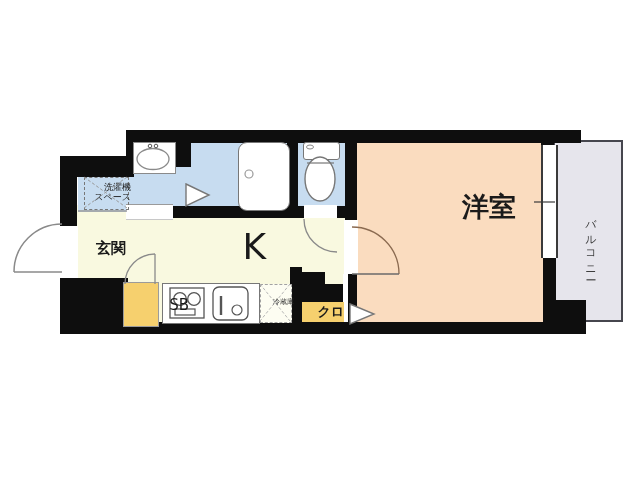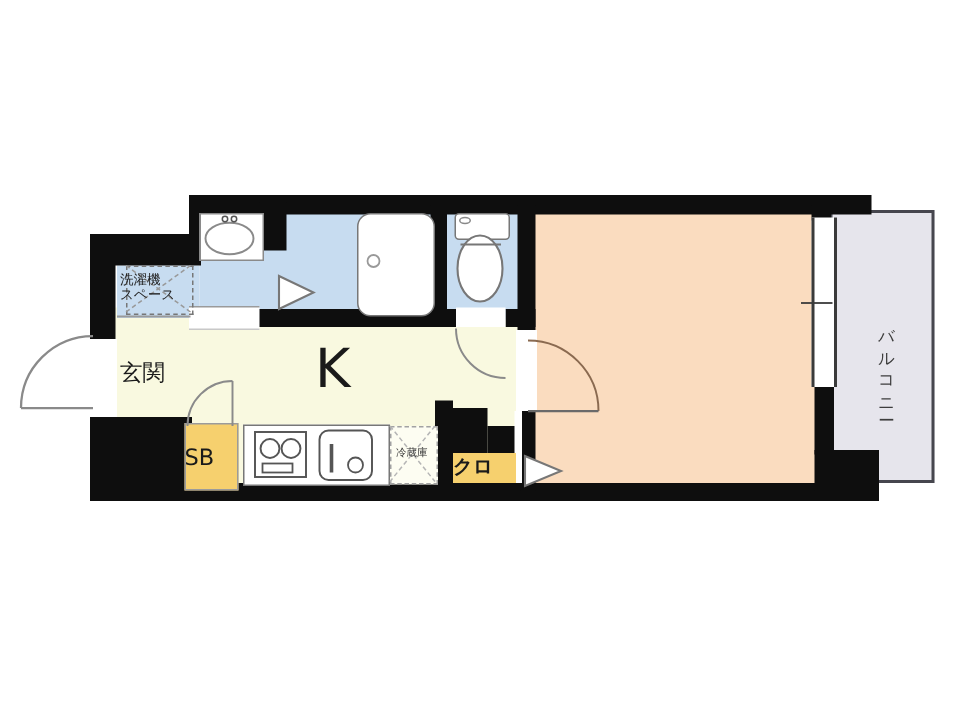--- a/index.html
+++ b/index.html
@@ -43,27 +43,27 @@
   
   .sink-box{left:133px;top:142px;width:41px;height:30px;background:#fff;border:1.5px solid #8a8a8a;}
   .bathtub{left:238px;top:142px;width:50px;height:67px;background:#fff;border:1.5px solid #777;border-radius:9px;}
   .toilet-tank{left:303px;top:142px;width:35px;height:16px;background:#fff;border:1.3px solid #777;border-radius:3px;}
   .laundry-box{left:84px;top:177px;width:43px;height:31px;border:1.2px dashed #777;}
   .counter{left:162px;top:283px;width:96px;height:39px;background:#fff;border:1.5px solid #777;}
   .fridge{left:260px;top:284px;width:30px;height:37px;background:#fdfdf2;border:1.4px dashed #a2a2a2;}
   .sb-box{left:123px;top:282px;width:34px;height:43px;background:#f6d06e;border:1px solid #9b9b9b;}
   .kuro-box{left:302px;top:302px;width:42px;height:20px;background:#f6d06e;}
   
-  .lbl{color:#1a1a1a;text-align:left;line-height:1.15;}
-  .lbl-genkan{left:80px;top:240px;width:46px;font-size:15px;font-weight:normal;}
+  .lbl{color:#1a1a1a;text-align:right;line-height:1.15;}
+  .lbl-genkan{left:80px;top:240px;width:46px;font-size:15px;font-weight:bold;}
   .lbl-k{left:210px;top:226px;width:56px;font-size:36px;font-weight:400;}
   .lbl-west{left:386px;top:191px;width:130px;font-size:27px;font-weight:bold;line-height:1.18;}
   .lbl-balcony{left:578px;top:212px;width:18px;height:110px;font-size:11px;color:#3d3d3d;
                writing-mode:vertical-rl;letter-spacing:3px;text-align:left;}
-  .lbl-sb{left:123px;top:297px;width:34px;font-size:15px;}
+  .lbl-sb{left:123px;top:297px;width:34px;font-size:15px;padding-left:32px;}
   .lbl-kuro{left:302px;top:305px;width:42px;font-size:13px;font-weight:bold;}
   .lbl-fridge{left:264px;top:298px;width:30px;font-size:7px;color:#333;}
   .lbl-laundry{left:80px;top:177px;width:51px;font-size:9px;padding-top:5px;color:#222;}
   svg.overlay{left:0;top:0;width:640px;height:480px;pointer-events:none;}
 </style>
 </head>
 <body>
 
 <div id="canvas">
 
@@ -150,20 +150,21 @@
     <circle cx="237" cy="310" r="5" fill="none" stroke="#555" stroke-width="1.2"></circle>
 
     <line x1="78" y1="211" x2="127" y2="211" stroke="#9a9a9a" stroke-width="1.3"></line>
 
     <line x1="534" y1="202" x2="555" y2="202" stroke="#3a3a3a" stroke-width="1.2"></line>
   </svg>
 
   <div class="abs lbl lbl-genkan">玄関</div>
   <div class="abs lbl lbl-k">K</div>
   <div class="abs lbl lbl-west">
+    <div>洋室</div>
   </div>
   <div class="abs lbl lbl-balcony">バルコニー</div>
   <div class="abs lbl lbl-sb">SB</div>
   <div class="abs lbl lbl-kuro">クロ</div>
   <div class="abs lbl lbl-fridge">冷蔵庫</div>
   <div class="abs lbl lbl-laundry">
     <div>洗濯機</div>
     <div>スペース</div>
   </div>
 

